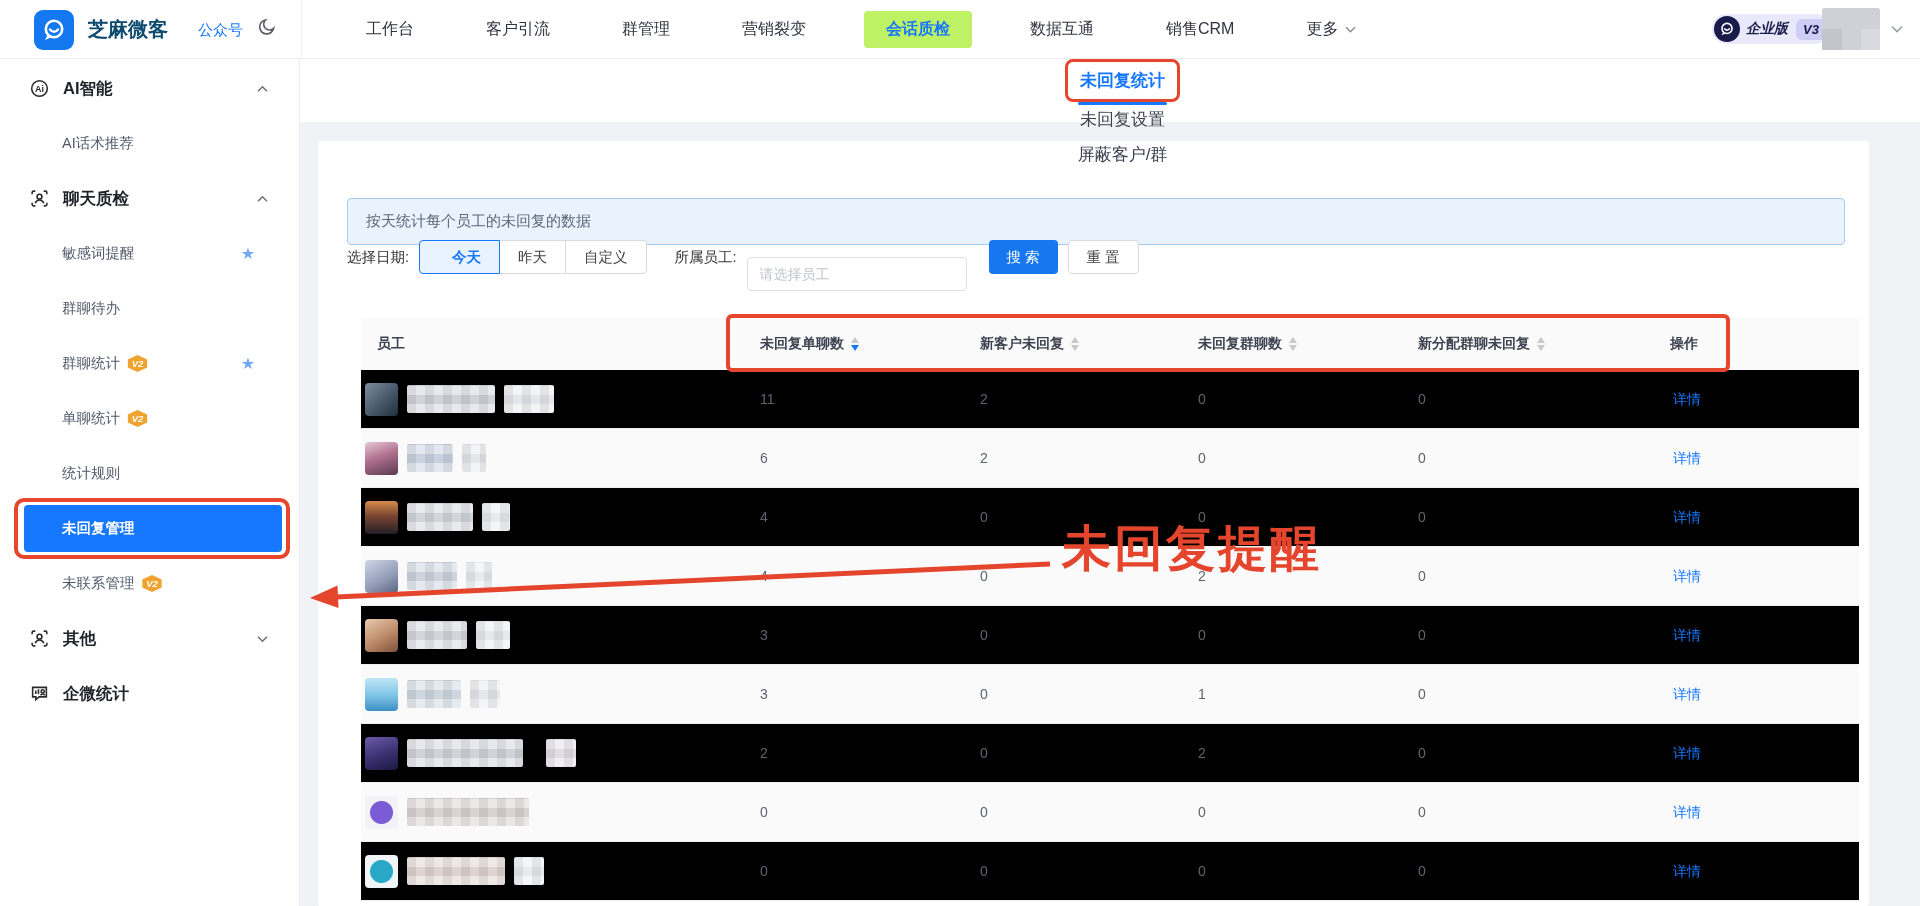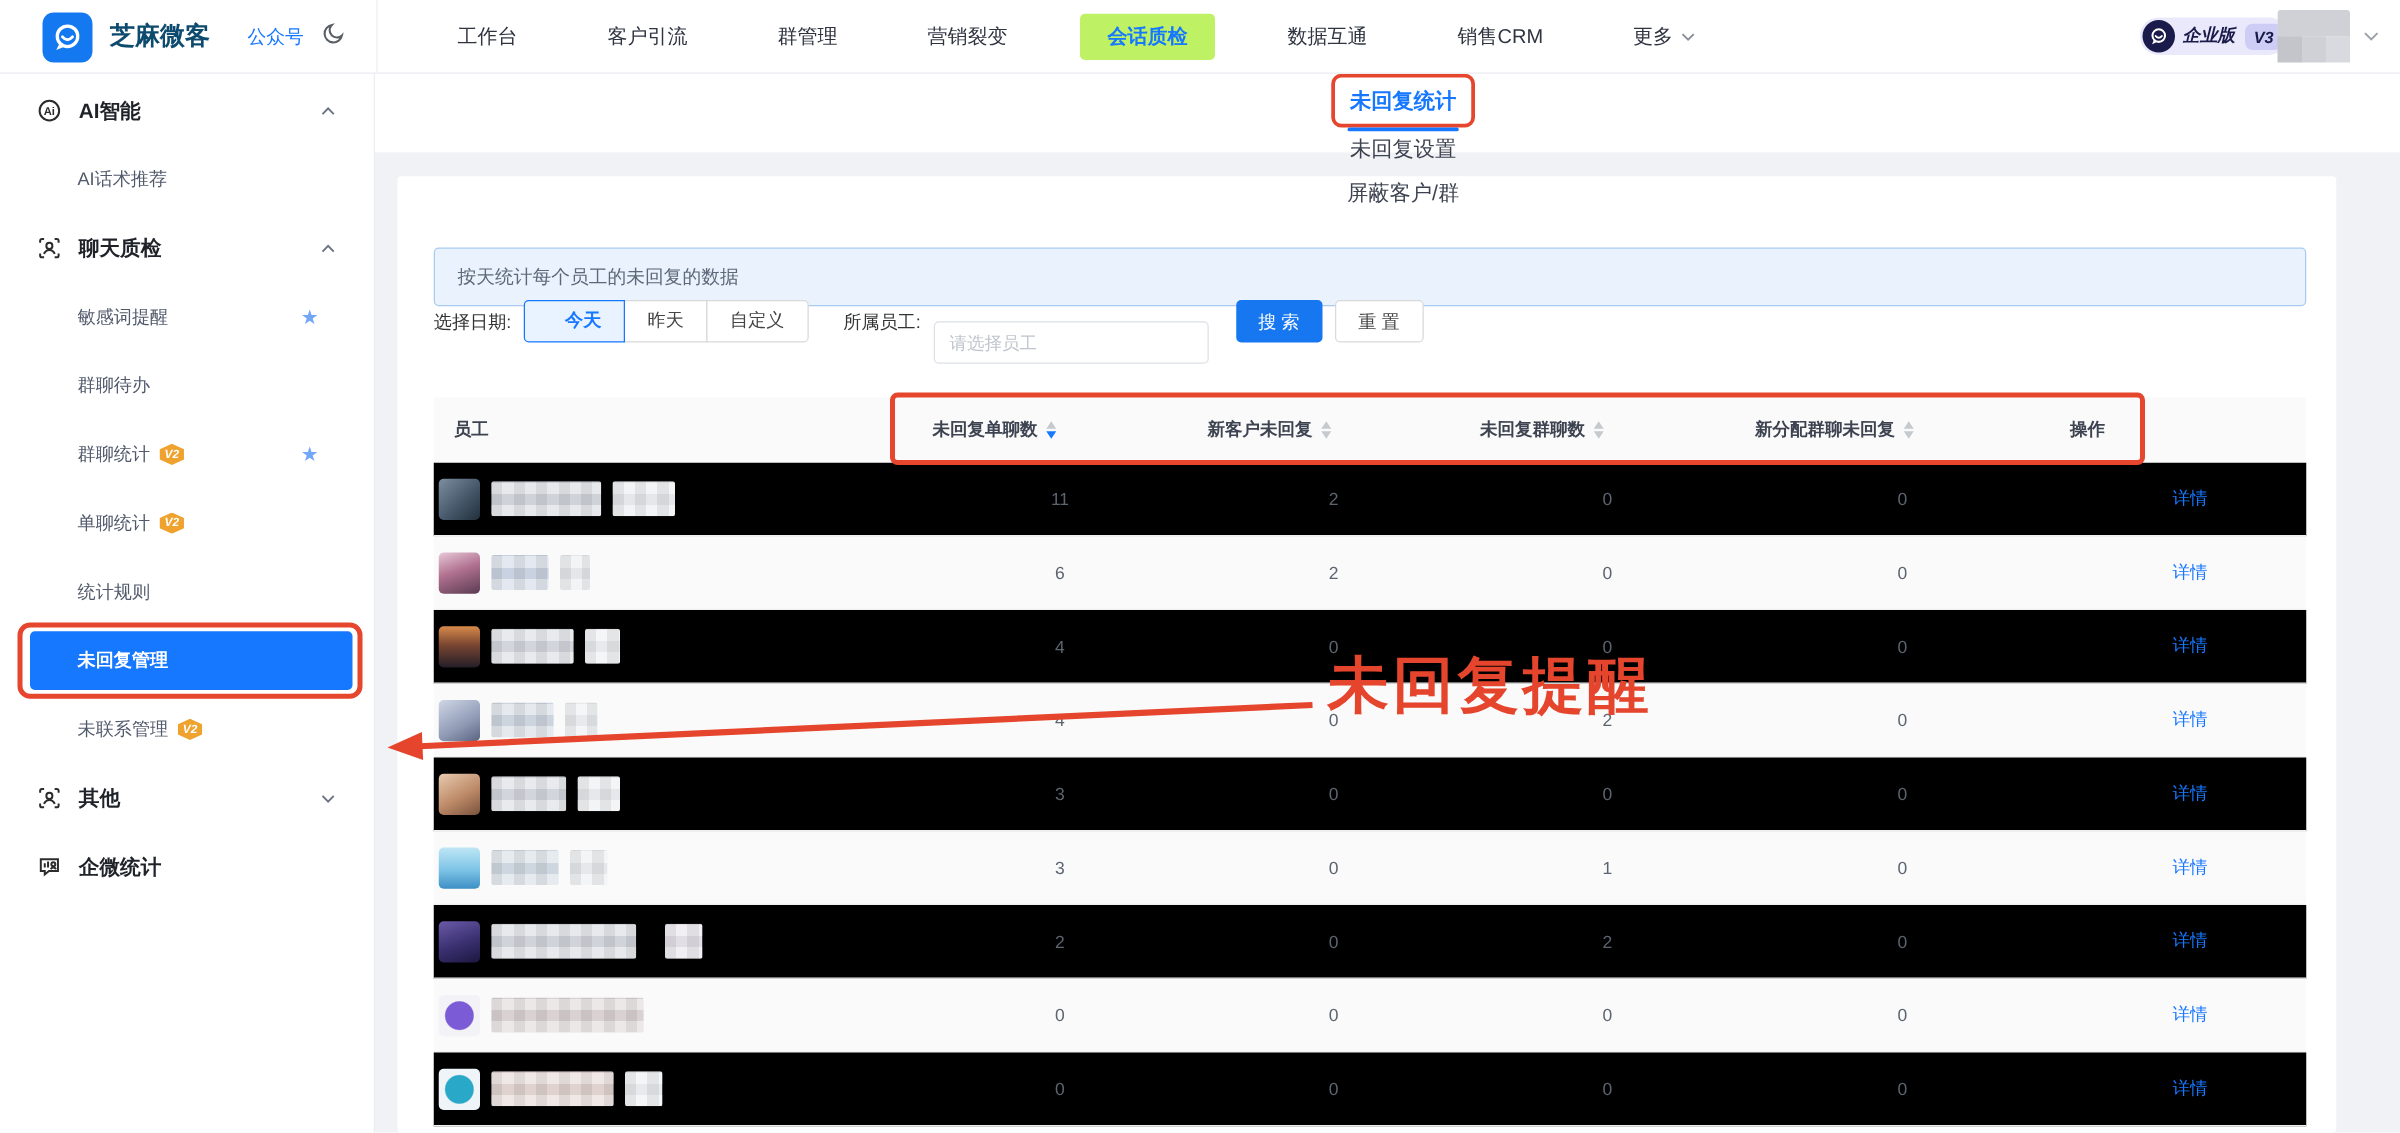--- a/index.html
+++ b/index.html
@@ -57,21 +57,21 @@
   .btn-group .date-btn:first-child { border-radius:4px 0 0 4px; margin-left:0; }
   .btn-group .date-btn:last-child { border-radius:0 4px 4px 0; }
   .btn-group .date-btn.active { background:#e9f3ff; border:1px solid #1677ff; color:#1677ff; font-weight:bold; position:relative; z-index:1;padding-left:32px; }
   .staff-input { width:220px; height:34px; border:1px solid #dcdfe6; border-radius:4px; padding:0 12px; font-size:14px; color:#333; outline:none; font-family:inherit;margin-top:34px; }
   .staff-input::placeholder { color:#c0c4cc; }
   .btn { height:34px; padding:0 18px; border-radius:4px; font-size:14.5px; cursor:pointer; border:none; font-family:inherit; }
   .btn.search { background:#1677f0; color:#fff; margin-left:22px; }
   .btn.reset { background:#fff; color:#444; border:1px solid #d9d9d9; margin-left:10px; }
 
   
-  .emp-table { position:absolute; left:29px; top:177px; width:1498px;text-align:center; }
+  .emp-table { position:absolute; left:43px; top:177px; width:1498px; }
   .t-header { position:relative; display:grid; grid-template-columns:383px 220px 218px 220px 252px 205px; height:52px; background:#fafafa; align-items:center; }
   .t-header .h-cell { font-size:14px; font-weight:bold; color:#3d4350; padding-left:16px; display:flex; align-items:center; gap:7px; }
   .t-header .h-cell:first-child { padding-left:2px; }
   .red-box-header { position:absolute; left:365px; top:-4px; width:1004px; height:58px; border:4px solid #e5462d; border-radius:6px; pointer-events:none; z-index:6; }
   .carets { display:inline-flex; flex-direction:column; gap:2px; cursor:pointer; }
   .carets .up { width:0; height:0; border-left:4.5px solid transparent; border-right:4.5px solid transparent; border-bottom:6px solid #c6c9ce; }
   .carets .down { width:0; height:0; border-left:4.5px solid transparent; border-right:4.5px solid transparent; border-top:6px solid #c6c9ce; }
   .carets .down.on { border-top-color:#1677ff; }
   .t-row { display:grid; grid-template-columns:383px 220px 218px 220px 252px 205px; height:59px; align-items:center; border-bottom:1px solid #f0f0f0; background:#000000; }
   .t-row.striped { background:#fafafa; }

